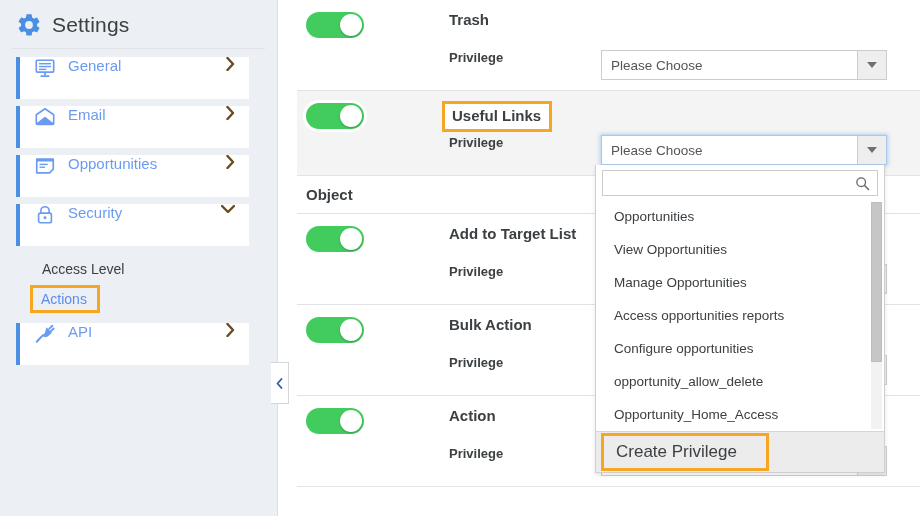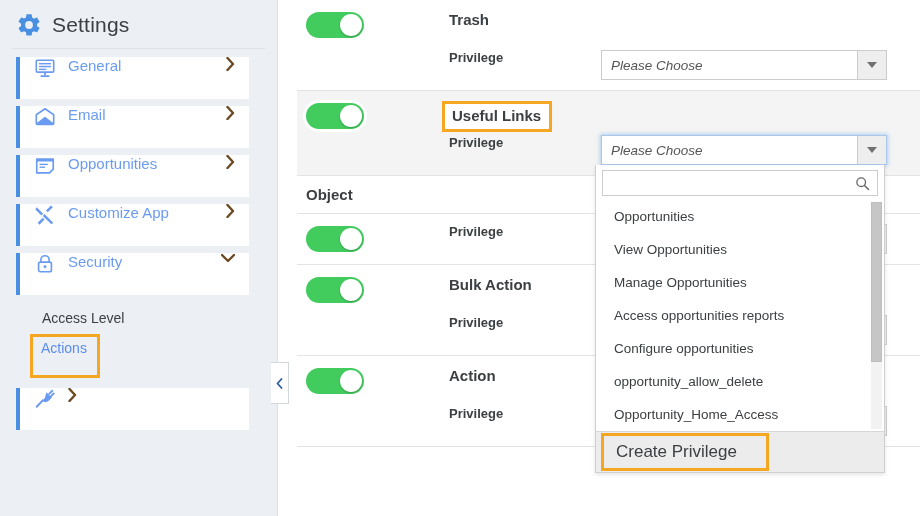--- a/index.html
+++ b/index.html
@@ -85,21 +85,21 @@
   .sub-item {
     font-size: 14px;
     font-weight: normal;
     color: #3c4043;
     padding: 4px 0 4px 42px;
     margin-bottom: 4px;
   }
   .sub-item.highlight {
     display: inline-block;
     margin-left: 30px;
-    padding: 3px 10px 19px 8px;
+    padding: 3px 10px 3px 8px;
     border: 3px solid #f5a623;
     background: #eceff3;
     color: #5b8def;
   }
 
   
   .collapse-handle {
     position: absolute;
     left: 271px;
     top: 362px;
@@ -203,21 +203,20 @@
     align-items: center;
     cursor: pointer;
   }
   .select .sel-value {
     font-size: 13.5px;
     color: #555;
     padding-left: 9px;
     flex: 1 1 auto;
     white-space: nowrap;
     overflow: hidden;
-    font-style: italic;
   }
   .select .sel-arrow {
     width: 29px;
     height: 100%;
     border-left: 1px solid #ccc;
     background: #eeeeee;
     display: flex;
     align-items: center;
     justify-content: center;
     flex: 0 0 29px;
@@ -391,36 +390,20 @@
           </svg>
         </span>
         <span class="nav-label">Opportunities</span>
         <span class="nav-chevron">
           <svg width="9" height="14" viewBox="0 0 9 14">
               <path d="M1.5 1 L7 7 L1.5 13" fill="none" stroke="#6b4a22" stroke-width="2.4" stroke-linecap="round" stroke-linejoin="round"></path>
             </svg>
         </span>
       </div>
 
-      <div class="nav-item">
-        <span>
-          <svg class="nav-ico" viewBox="0 0 24 24" xmlns="http://www.w3.org/2000/svg">
-            <path d="M3 3.5 L10 10.5 L8 12.5 L1.5 6 Z" fill="#6b9bf0"></path>
-            <path d="M21 20.5 L11.5 11 L9.5 13 L19 22 Z" fill="#6b9bf0"></path>
-            <path d="M20.5 3.5 L15 9 L13 7 L18.5 1.5 Z" fill="#6b9bf0"></path>
-            <path d="M4 20.5 L9.5 15 L11.5 17 L6 22.5 Z" fill="#6b9bf0"></path>
-          </svg>
-        </span>
-        <span class="nav-label">Customize App</span>
-        <span class="nav-chevron">
-          <svg width="9" height="14" viewBox="0 0 9 14">
-              <path d="M1.5 1 L7 7 L1.5 13" fill="none" stroke="#6b4a22" stroke-width="2.4" stroke-linecap="round" stroke-linejoin="round"></path>
-            </svg>
-        </span>
-      </div>
 
       <div class="nav-item">
         <span>
           <svg class="nav-ico" viewBox="0 0 24 24" xmlns="http://www.w3.org/2000/svg">
             <path d="M7.5 10 V7.5 a4.5 4.5 0 0 1 9 0 V10" fill="none" stroke="#6b9bf0" stroke-width="1.8"></path>
             <rect x="5" y="10" width="14" height="10.5" rx="2" fill="none" stroke="#6b9bf0" stroke-width="1.8"></rect>
             <circle cx="12" cy="15" r="1.6" fill="#6b9bf0"></circle>
           </svg>
         </span>
         <span class="nav-label">Security</span>
@@ -438,20 +421,21 @@
 
       <div class="nav-item">
         <span>
           <svg class="nav-ico" viewBox="0 0 24 24" xmlns="http://www.w3.org/2000/svg">
             <path d="M13.5 4.5 L19.5 10.5 L16 14 a5 5 0 0 1 -7 0 L12 10.5 Z" fill="#6b9bf0"></path>
             <path d="M20 3 L16.5 6.5" stroke="#6b9bf0" stroke-width="2" stroke-linecap="round"></path>
             <path d="M21.5 6 L18 9.5" stroke="#6b9bf0" stroke-width="2" stroke-linecap="round"></path>
             <path d="M9.5 13.5 L3 20.5" stroke="#6b9bf0" stroke-width="2.2" stroke-linecap="round"></path>
           </svg>
         </span>
+        <span class="nav-label">API</span>
         <span class="nav-chevron">
           <svg width="9" height="14" viewBox="0 0 9 14">
               <path d="M1.5 1 L7 7 L1.5 13" fill="none" stroke="#6b4a22" stroke-width="2.4" stroke-linecap="round" stroke-linejoin="round"></path>
             </svg>
         </span>
       </div>
 
     </div>
   </div>
 
@@ -512,20 +496,21 @@
     <div class="section-head">Object</div>
 
     <div class="row">
       <div class="row-inner">
         <div class="toggle-cell">
           <div class="toggle">
               <div class="knob"></div>
             </div>
         </div>
         <div class="fields-cell">
+          <div class="row-title">Add to Target List</div>
           <div class="field-line">
             <div class="field-label">Privilege</div>
             <div class="select">
               <div class="sel-value">Please Choose</div>
               <div class="sel-arrow">
                   <span class="caret"></span>
                 </div>
             </div>
           </div>
         </div>

